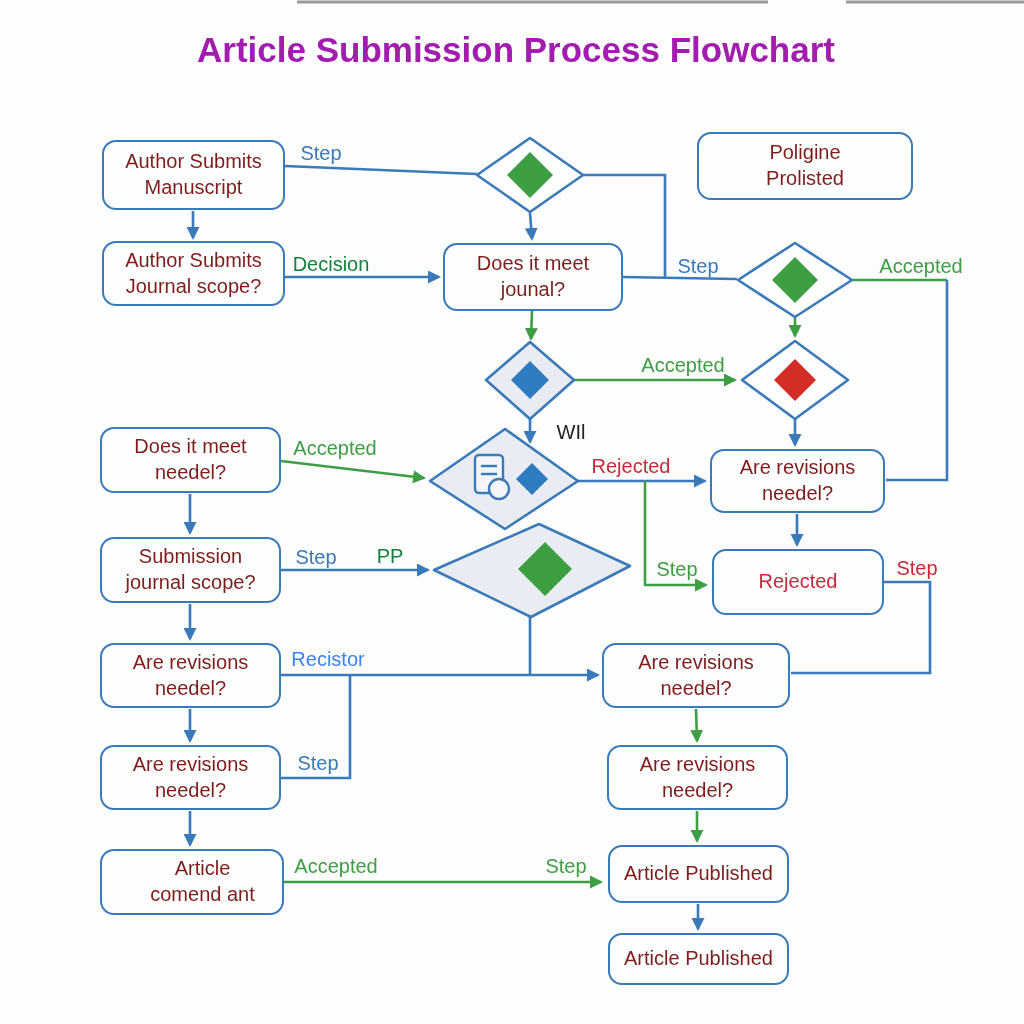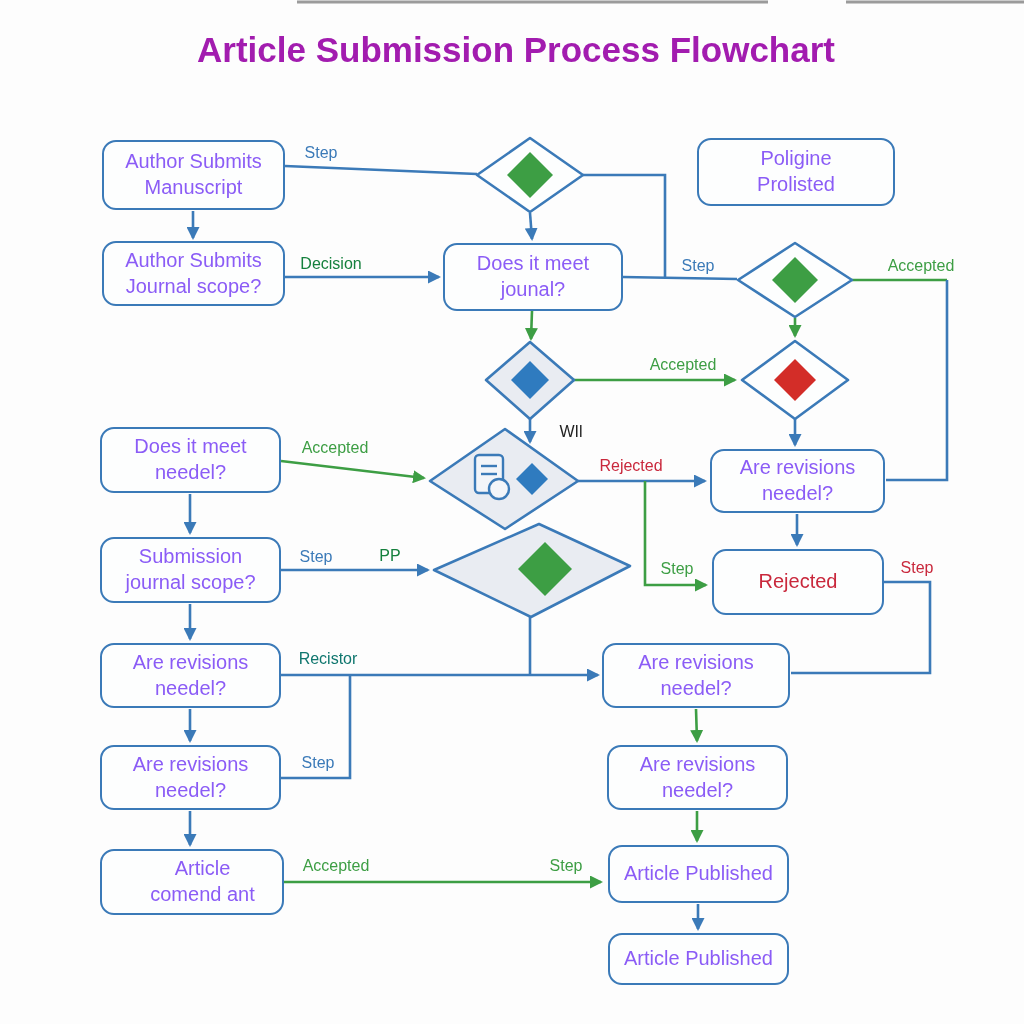--- a/index.html
+++ b/index.html
@@ -8,26 +8,26 @@
     font-family:"Liberation Sans",sans-serif;overflow:hidden;
   }
   #page-title{
     position:absolute;top:26px;left:0;width:100%;text-align:center;
     font-size:35px;font-weight:bold;color:#a21caf;letter-spacing:0px;margin:4px;
   }
   #edges{position:absolute;top:0;left:0;}
   .node{
     position:absolute;display:flex;align-items:center;justify-content:center;
     background:#fdfefe;border:2.5px solid #3b7ab8;border-radius:14px;
-    color:#8b5cf6;font-size:20px;line-height:1.28;text-align:center;
+    color:#7f1d1d;font-size:20px;line-height:1.28;text-align:center;
     white-space:pre-line;box-sizing:border-box;
   }
   .edge-label{
     position:absolute;transform:translate(-50%,-50%);
-    font-size:16px;white-space:nowrap;text-align:center;
+    font-size:20px;white-space:nowrap;text-align:center;
   }
 </style>
 </head>
 <body>
 
 <div id="stage">
   <svg id="edges" width="1024" height="1024" viewBox="0 0 1024 1024">
       <defs>
         <marker id="arrow-blue" markerWidth="13" markerHeight="13" refX="11" refY="6.5" orient="auto" markerUnits="userSpaceOnUse">
           <path d="M0,0 L13,6.5 L0,13 Z" fill="#3b7ab8"></path>
@@ -98,21 +98,21 @@
         <polygon points="434,570 539,524 630,566 531,617" fill="#e9ecf2" stroke="#3b7ab8" stroke-width="2.6" stroke-linejoin="round"></polygon>
         <polygon points="518,569 545,542 572,569 545,596" fill="#3d9e44" stroke="none"></polygon>
       </g>
     </svg>
   <h1 id="page-title">Article Submission Process Flowchart</h1>
   <div id="nodes">
       <div class="node" style="left: 102px; top: 140px; width: 183px; height: 70px;">Author Submits
 Manuscript</div>
       <div class="node" style="left: 102px; top: 241px; width: 183px; height: 65px;">Author Submits
 Journal scope?</div>
-      <div class="node" style="left: 697px; top: 138px; width: 198px; height: 68px;">Poligine
+      <div class="node" style="left: 697px; top: 132px; width: 216px; height: 68px;">Poligine
 Prolisted</div>
       <div class="node" style="left: 443px; top: 243px; width: 180px; height: 68px;">Does it meet
 jounal?</div>
       <div class="node" style="left: 100px; top: 427px; width: 181px; height: 66px;">Does it meet
 needel?</div>
       <div class="node" style="left: 100px; top: 537px; width: 181px; height: 66px;">Submission
 journal scope?</div>
       <div class="node" style="left: 100px; top: 643px; width: 181px; height: 65px;">Are revisions
 needel?</div>
       <div class="node" style="left: 100px; top: 745px; width: 181px; height: 65px;">Are revisions
@@ -135,18 +135,18 @@
       <div class="edge-label" style="left: 698px; top: 266px; color: rgb(59, 122, 184);">Step</div>
       <div class="edge-label" style="left: 921px; top: 266px; color: rgb(61, 158, 68);">Accepted</div>
       <div class="edge-label" style="left: 683px; top: 365px; color: rgb(61, 158, 68);">Accepted</div>
       <div class="edge-label" style="left: 563px; top: 432px; color: rgb(34, 34, 34); margin-left: 8px;">WIl</div>
       <div class="edge-label" style="left: 335px; top: 448px; color: rgb(61, 158, 68);">Accepted</div>
       <div class="edge-label" style="left: 631px; top: 466px; color: rgb(201, 40, 60);">Rejected</div>
       <div class="edge-label" style="left: 316px; top: 557px; color: rgb(59, 122, 184);">Step</div>
       <div class="edge-label" style="left: 390px; top: 556px; color: #15803d;">PP</div>
       <div class="edge-label" style="left: 677px; top: 569px; color: rgb(61, 158, 68);">Step</div>
       <div class="edge-label" style="left: 917px; top: 568px; color: rgb(201, 40, 60);">Step</div>
-      <div class="edge-label" style="left: 328px; top: 659px; color: #0f766e;">Recistor</div>
+      <div class="edge-label" style="left: 328px; top: 659px; color: #3b82f6;">Recistor</div>
       <div class="edge-label" style="left: 318px; top: 763px; color: rgb(59, 122, 184);">Step</div>
       <div class="edge-label" style="left: 336px; top: 866px; color: rgb(61, 158, 68);">Accepted</div>
       <div class="edge-label" style="left: 566px; top: 866px; color: rgb(61, 158, 68);">Step</div>
     </div>
 </div>
 
 </body></html>

